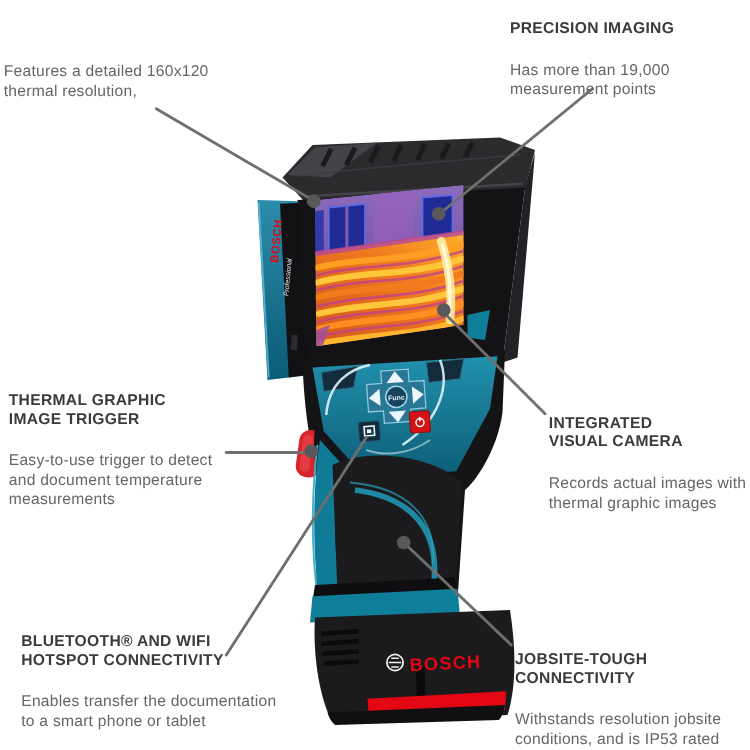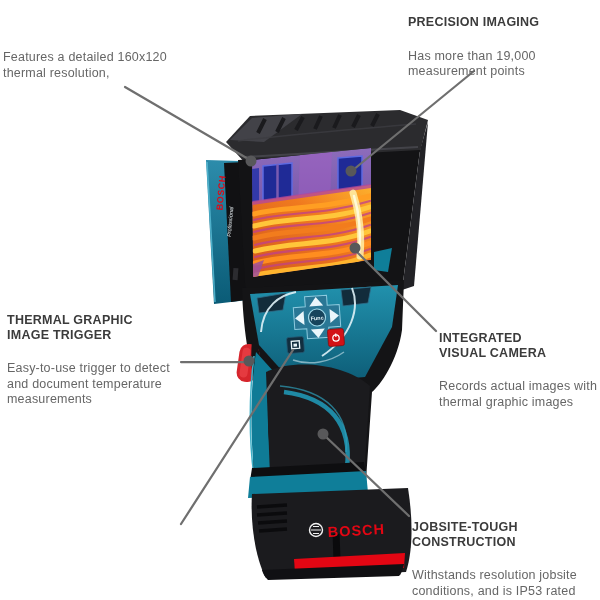--- a/index.html
+++ b/index.html
@@ -197,21 +197,27 @@
 measurements</div>
   </div>
 
   <div class="callout co4">
     <div class="co-title">INTEGRATED
 VISUAL CAMERA</div>
     <div class="co-body">Records actual images with
 thermal graphic images</div>
   </div>
 
+  <div class="callout co5">
+    <div class="co-title">BLUETOOTH® AND WIFI
+HOTSPOT CONNECTIVITY</div>
+    <div class="co-body">Enables transfer the documentation
+to a smart phone or tablet</div>
+  </div>
 
   <div class="callout co6">
     <div class="co-title">JOBSITE-TOUGH
-CONSTRUCTION</div>
+CONNECTIVITY</div>
     <div class="co-body">Withstands resolution jobsite
 conditions, and is IP53 rated</div>
   </div>
 
 </div>
 
 </body></html>

